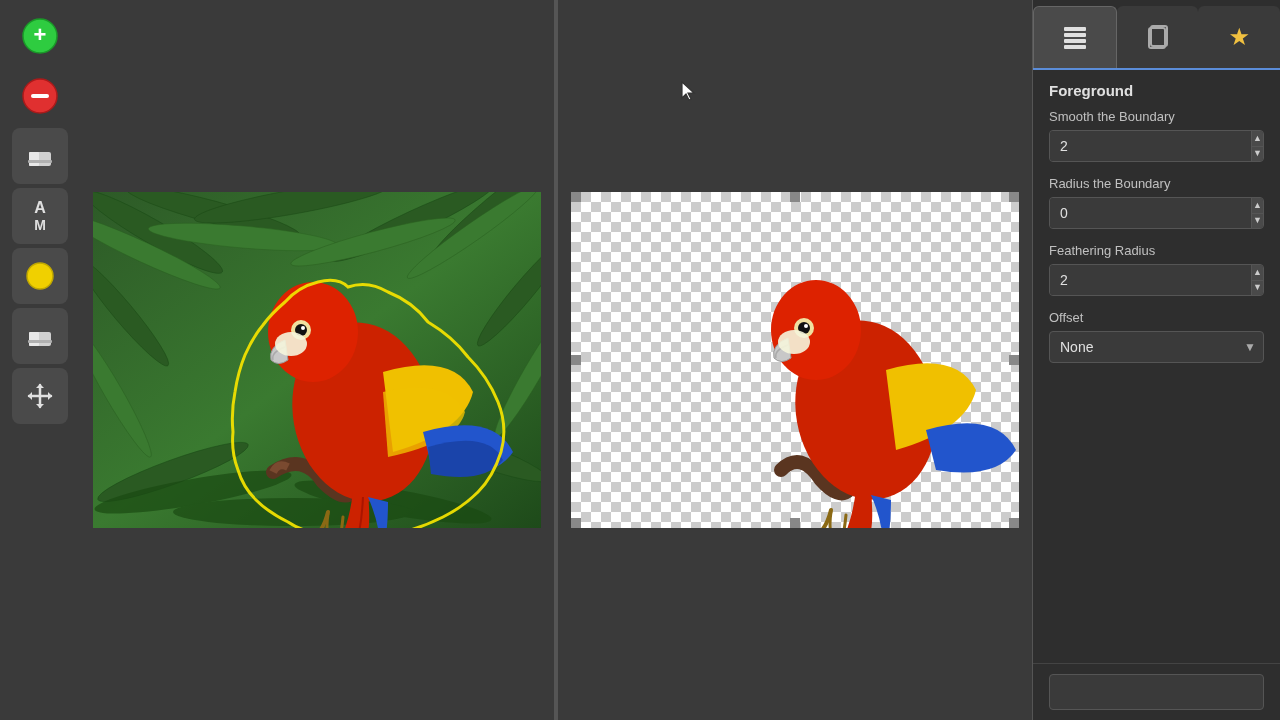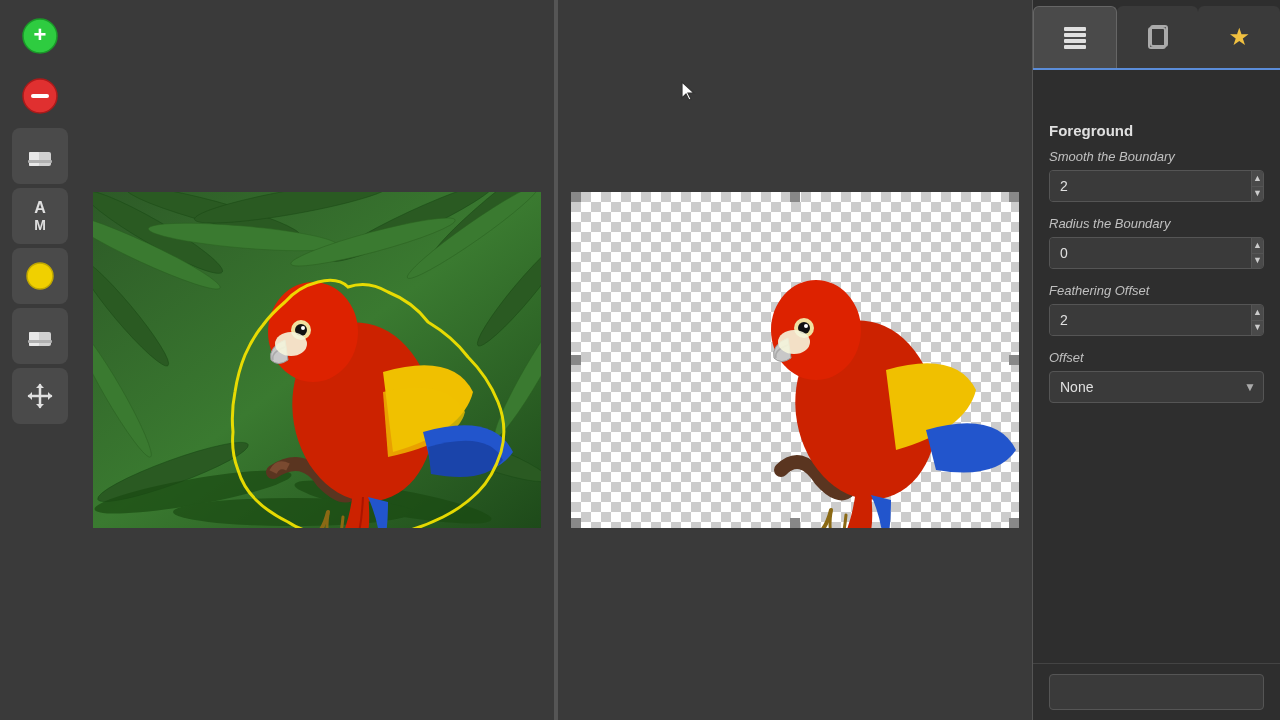--- a/index.html
+++ b/index.html
@@ -141,37 +141,35 @@
     }
     .sidebar-tab:not(.active) {
       background: #3a3a3a;
       color: #aaa;
     }
 
     #sidebar-content {
       padding: 8px 16px;
       flex: 1;
       overflow-y: auto;
-      margin-top: 40px;
     }
 
     .section-title {
       color: #e0e0e0;
       font-size: 15px;
       font-weight: 600;
       margin-bottom: 10px;
       margin-top: 4px;
     }
 
     .field-label {
       color: #c0c0c0;
       font-size: 13px;
       margin-bottom: 6px;
       margin-top: 14px;
-      font-style: italic;
     }
 
     .spinner-input {
       display: flex;
       width: 100%;
       height: 32px;
       border: 1px solid #555;
       border-radius: 4px;
       overflow: hidden;
       background: #3a3a3a;
@@ -487,21 +485,21 @@
 
     <div class="field-label">Radius the Boundary</div>
     <div class="spinner-input">
       <input type="text" readonly="" value="0" style="">
       <div class="spinner-btns">
         <button class="spinner-btn">▲</button>
         <button class="spinner-btn">▼</button>
       </div>
     </div>
 
-    <div class="field-label">Feathering Offset</div>
+    <div class="field-label">Feathering Radius</div>
     <div class="spinner-input">
       <input type="text" readonly="" value="2" style="">
       <div class="spinner-btns">
         <button class="spinner-btn">▲</button>
         <button class="spinner-btn">▼</button>
       </div>
     </div>
 
     <div class="field-label">Offset</div>
     <div class="dropdown-wrapper">

